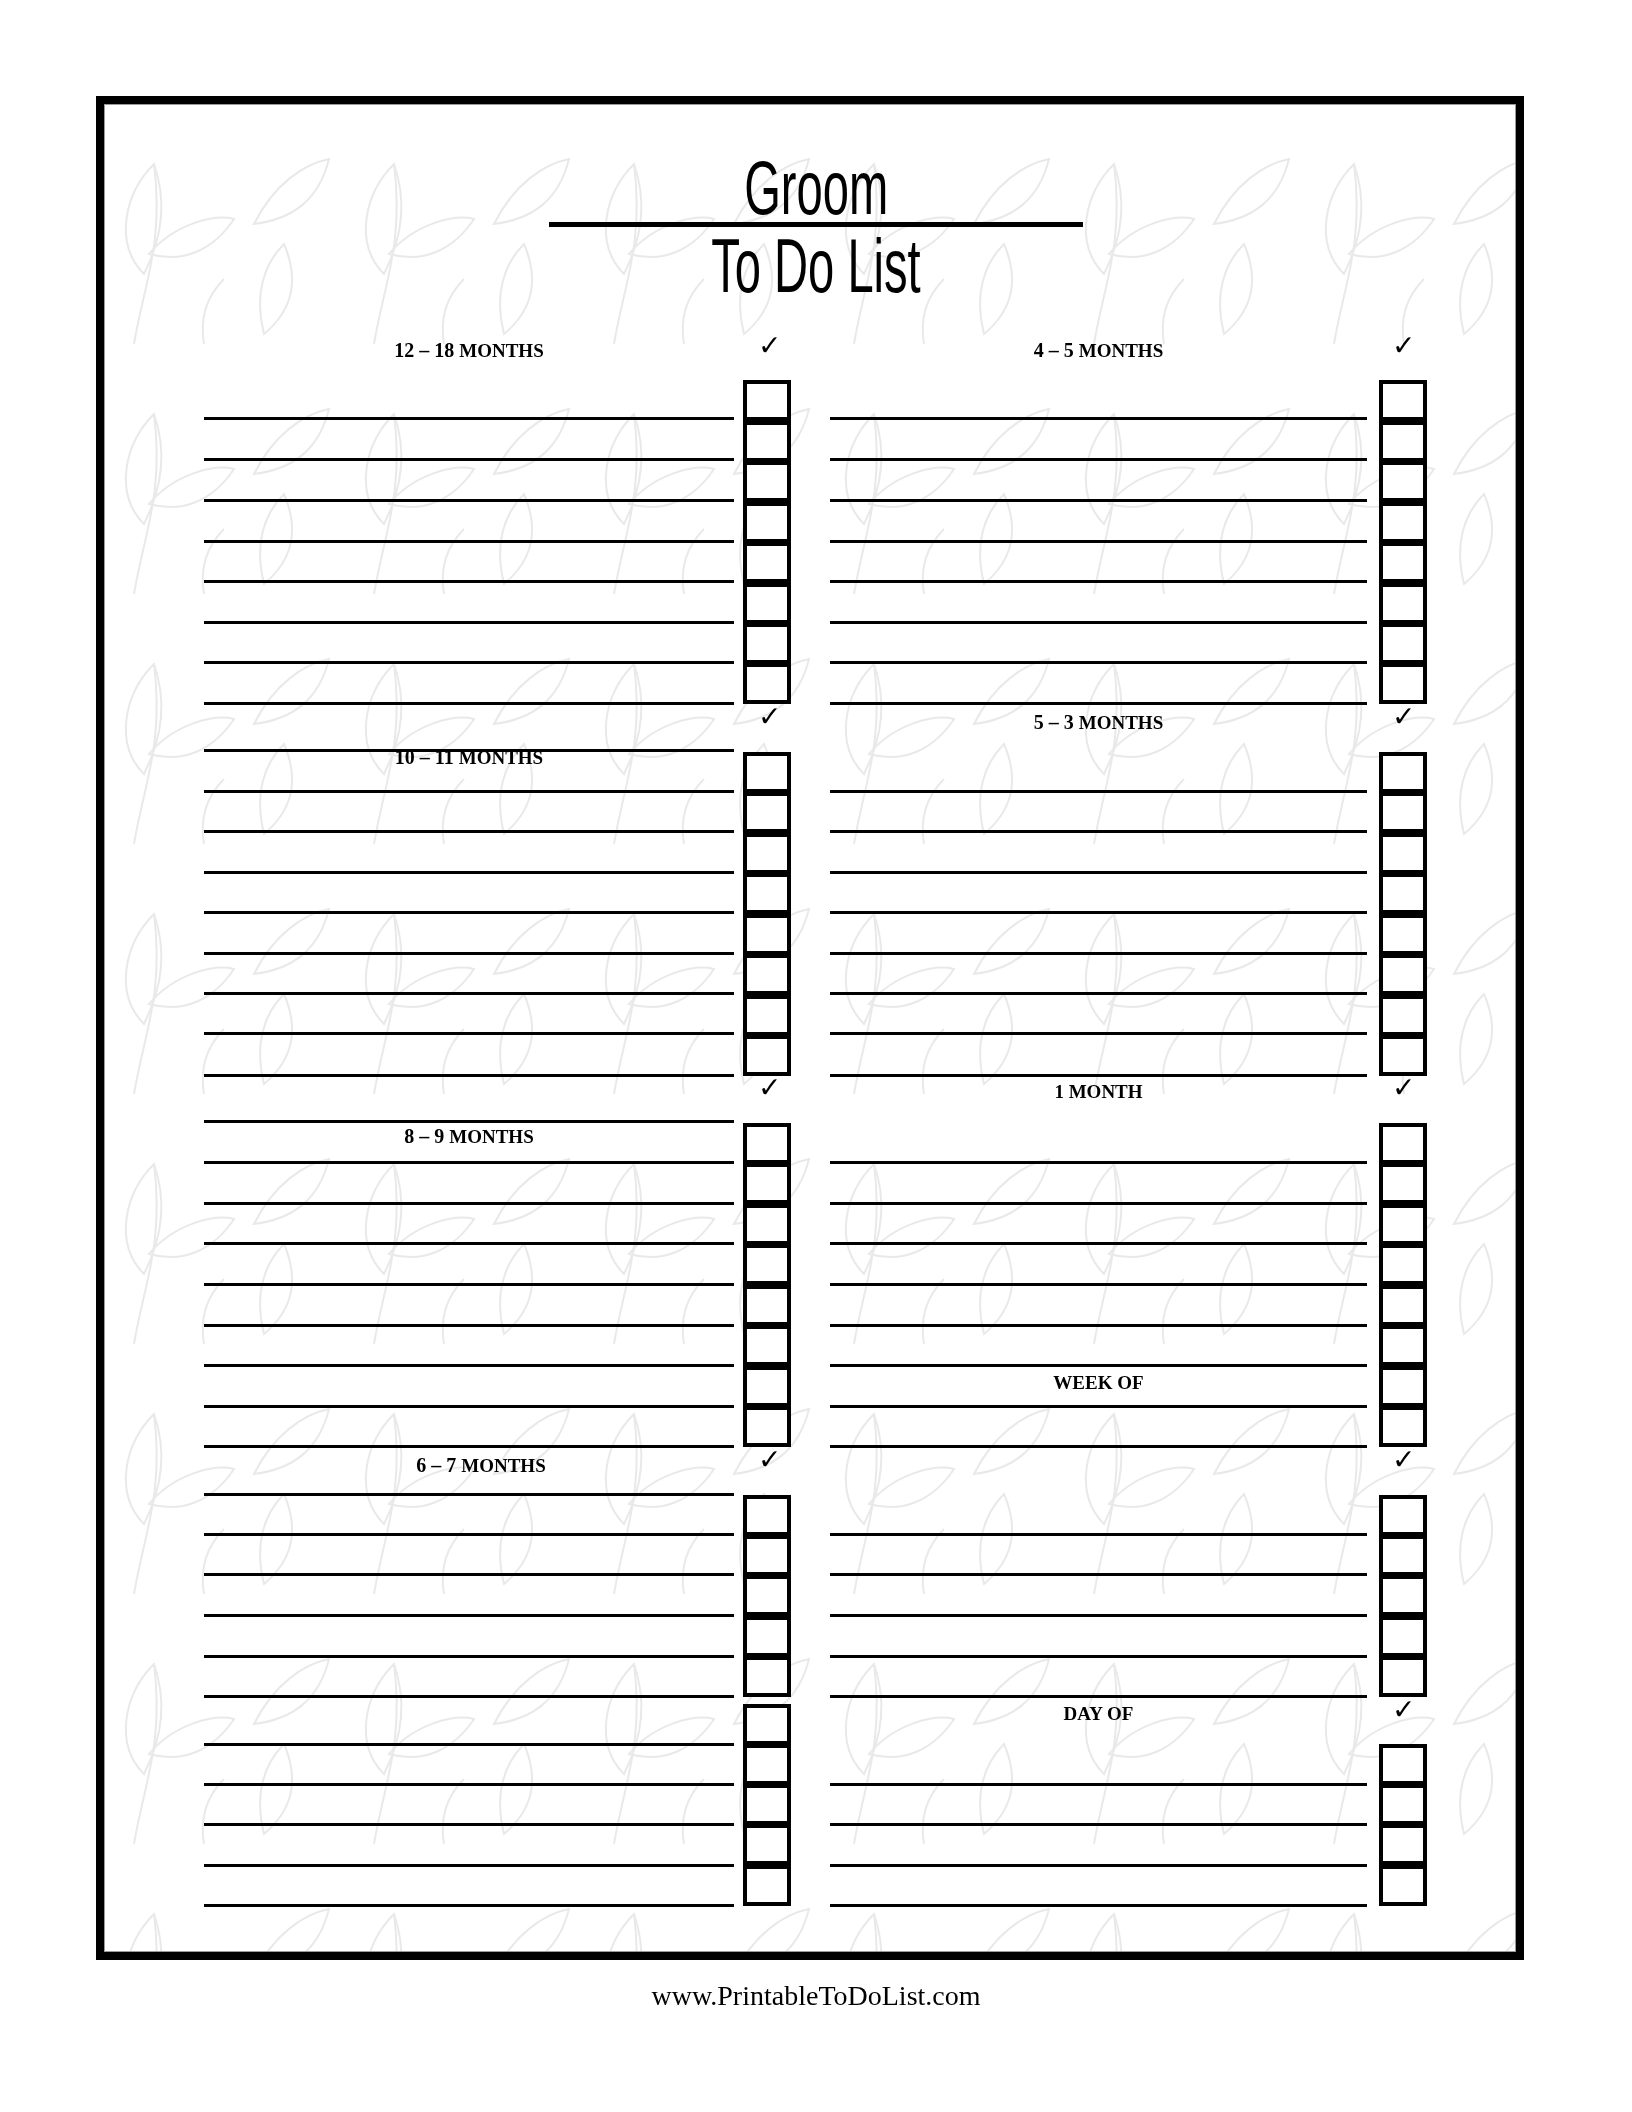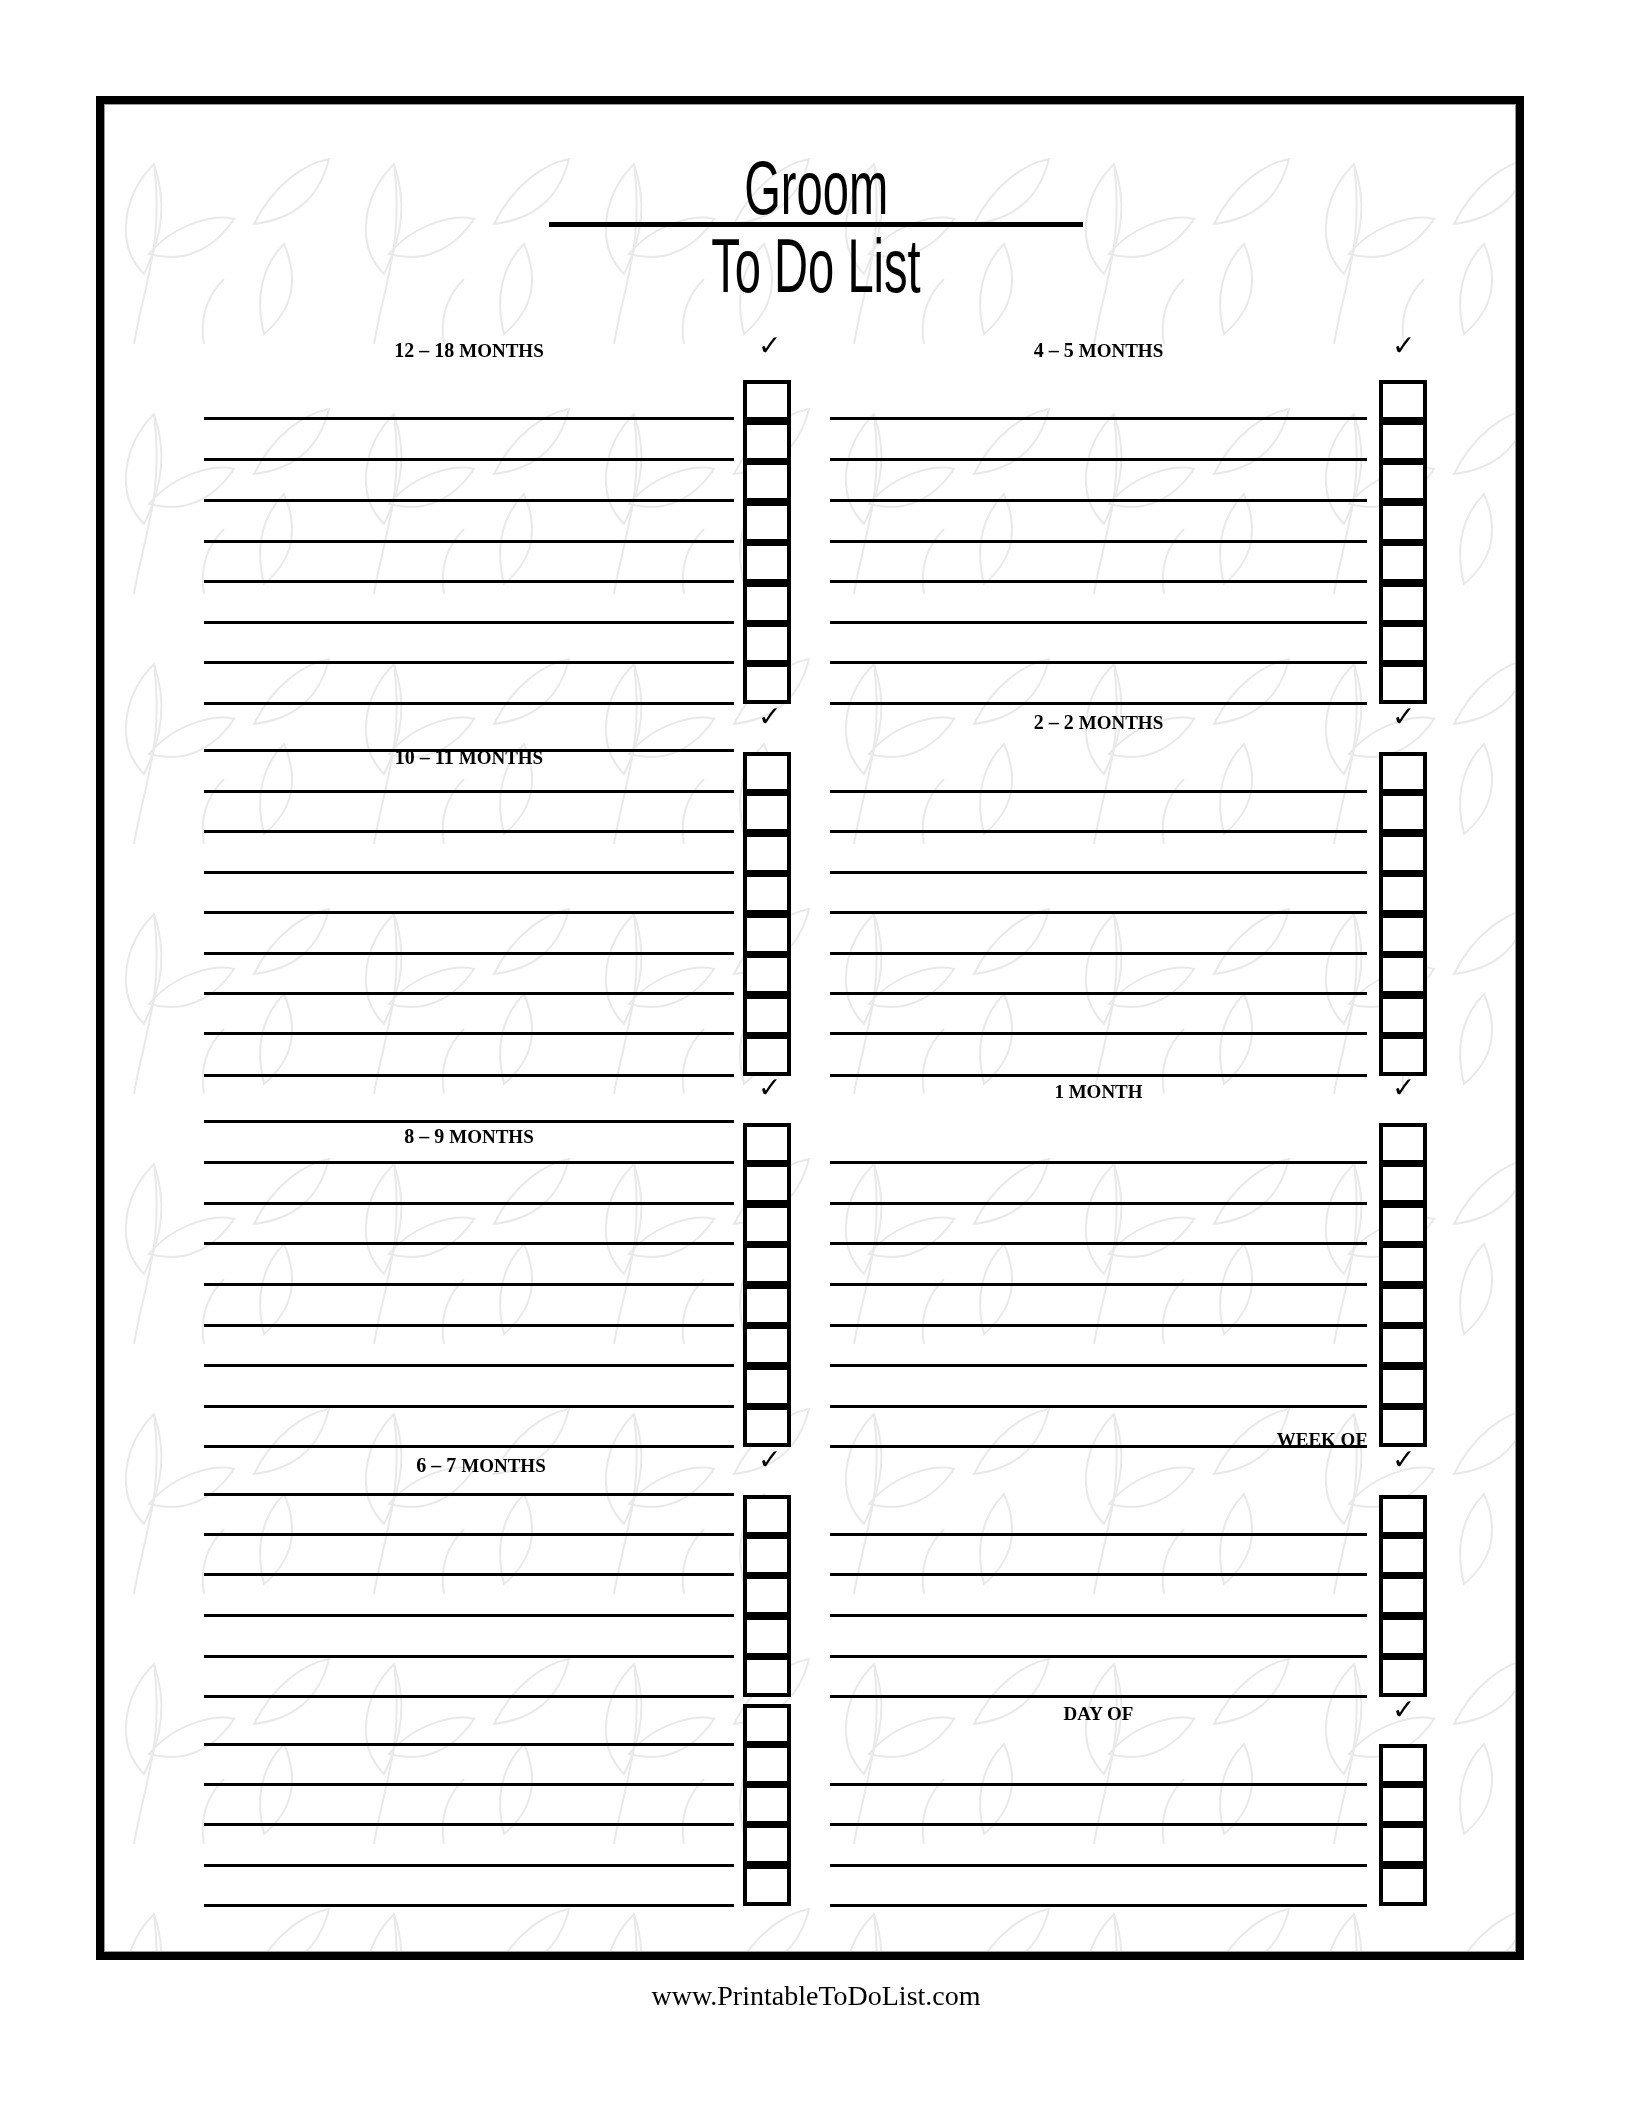--- a/index.html
+++ b/index.html
@@ -151,21 +151,21 @@
         <div class="box" style="left: 1379px; top: 380px; height: 41px;"></div>
         <div class="box" style="left: 1379px; top: 421px; height: 41px;"></div>
         <div class="box" style="left: 1379px; top: 461px; height: 41px;"></div>
         <div class="box" style="left: 1379px; top: 502px; height: 41px;"></div>
         <div class="box" style="left: 1379px; top: 542px; height: 41px;"></div>
         <div class="box" style="left: 1379px; top: 583px; height: 41px;"></div>
         <div class="box" style="left: 1379px; top: 623px; height: 41px;"></div>
         <div class="box" style="left: 1379px; top: 663px; height: 41px;"></div>
       </div>
       <div>
-        <div class="heading" style="left: 830px; width: 537px; top: 712px;"><span class="num">2 – 2 </span><span class="word">MONTHS</span></div>
+        <div class="heading" style="left: 830px; width: 537px; top: 712px;"><span class="num">5 – 3 </span><span class="word">MONTHS</span></div>
         <div class="check-mark" style="left: 1392px; top: 703px;">✓</div>
         <div class="rule-line" style="left: 830px; width: 537px; top: 790px;"></div>
         <div class="rule-line" style="left: 830px; width: 537px; top: 830px;"></div>
         <div class="rule-line" style="left: 830px; width: 537px; top: 871px;"></div>
         <div class="rule-line" style="left: 830px; width: 537px; top: 911px;"></div>
         <div class="rule-line" style="left: 830px; width: 537px; top: 952px;"></div>
         <div class="rule-line" style="left: 830px; width: 537px; top: 992px;"></div>
         <div class="rule-line" style="left: 830px; width: 537px; top: 1032px;"></div>
         <div class="rule-line" style="left: 830px; width: 537px; top: 1074px;"></div>
         <div class="box" style="left: 1379px; top: 752px; height: 41px;"></div>
@@ -191,21 +191,21 @@
         <div class="box" style="left: 1379px; top: 1123px; height: 41px;"></div>
         <div class="box" style="left: 1379px; top: 1163px; height: 41px;"></div>
         <div class="box" style="left: 1379px; top: 1204px; height: 41px;"></div>
         <div class="box" style="left: 1379px; top: 1244px; height: 41px;"></div>
         <div class="box" style="left: 1379px; top: 1285px; height: 41px;"></div>
         <div class="box" style="left: 1379px; top: 1325px; height: 41px;"></div>
         <div class="box" style="left: 1379px; top: 1366px; height: 41px;"></div>
         <div class="box" style="left: 1379px; top: 1406px; height: 41px;"></div>
       </div>
       <div>
-        <div class="heading" style="left: 830px; width: 537px; top: 1430px; text-align: right;"><span class="word">WEEK OF</span></div>
+        <div class="heading" style="left: 830px; width: 537px; top: 1373px;"><span class="word">WEEK OF</span></div>
         <div class="check-mark" style="left: 1392px; top: 1446px;">✓</div>
         <div class="rule-line" style="left: 830px; width: 537px; top: 1533px;"></div>
         <div class="rule-line" style="left: 830px; width: 537px; top: 1573px;"></div>
         <div class="rule-line" style="left: 830px; width: 537px; top: 1614px;"></div>
         <div class="rule-line" style="left: 830px; width: 537px; top: 1655px;"></div>
         <div class="rule-line" style="left: 830px; width: 537px; top: 1695px;"></div>
         <div class="box" style="left: 1379px; top: 1495px; height: 41px;"></div>
         <div class="box" style="left: 1379px; top: 1535px; height: 41px;"></div>
         <div class="box" style="left: 1379px; top: 1575px; height: 41px;"></div>
         <div class="box" style="left: 1379px; top: 1616px; height: 41px;"></div>

